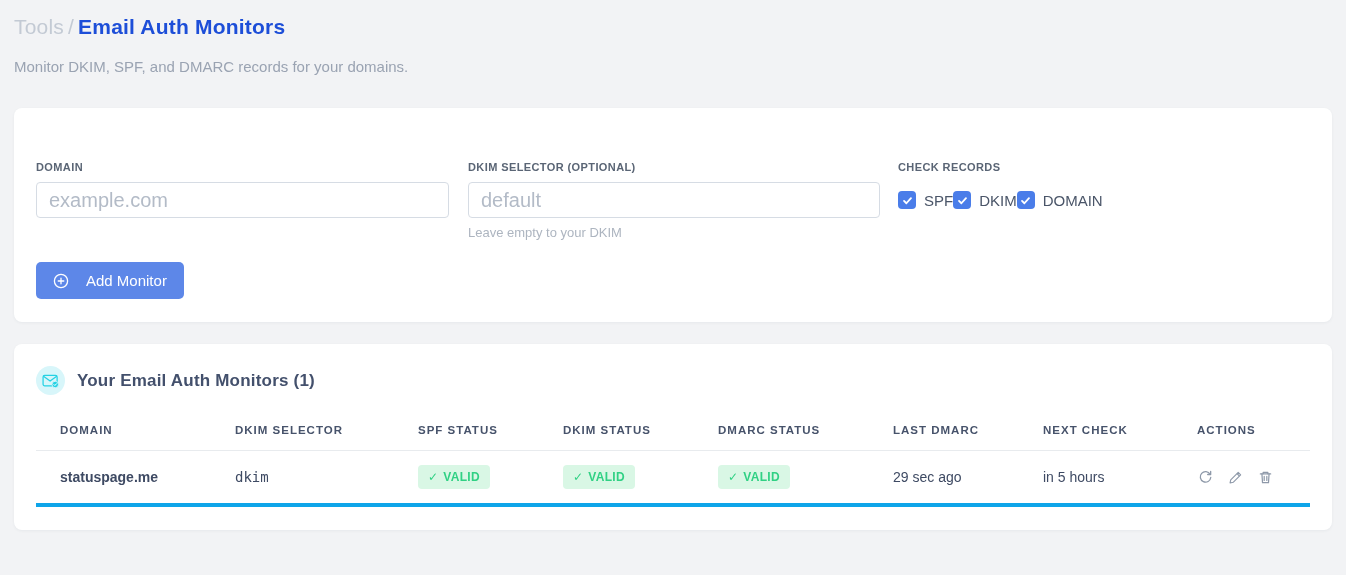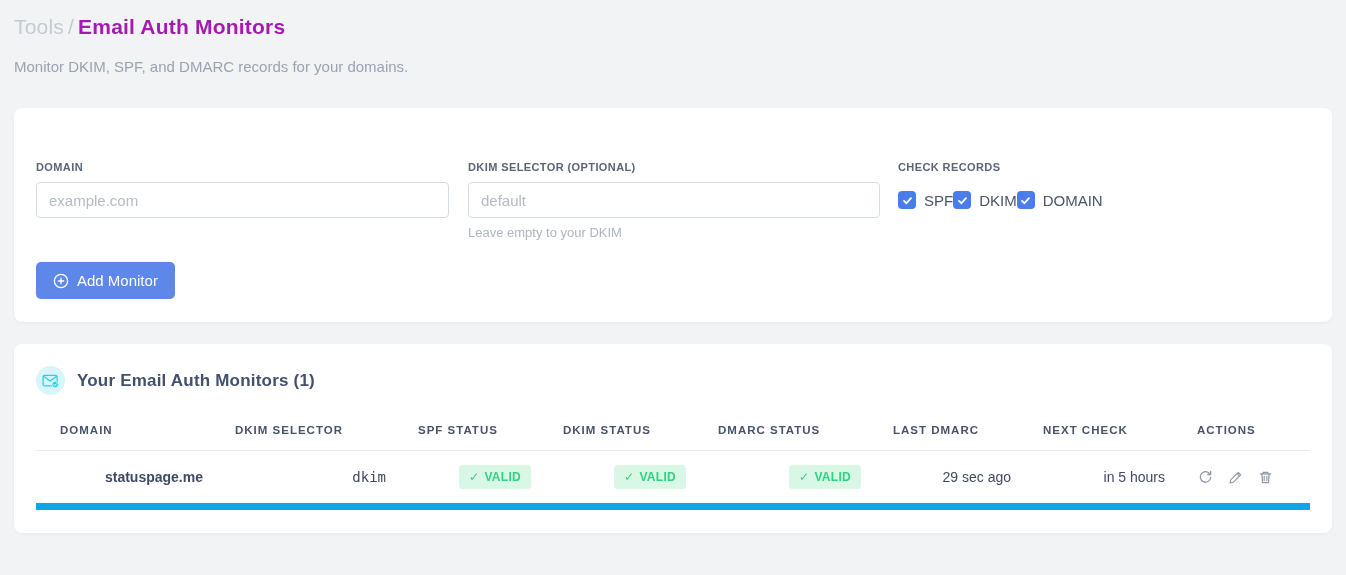--- a/index.html
+++ b/index.html
@@ -9,21 +9,21 @@
     font-family: "Liberation Sans", "DejaVu Sans", sans-serif;
     color: #3e4a63;
     overflow: hidden;
   }
   .page { padding: 12px 14px 0 14px; }
 
   
   .breadcrumb-line { font-size: 21px; line-height: 30px; font-weight: 700; letter-spacing: .2px; }
   .crumb-muted { color: #c3cad4; font-weight: 400; }
   .crumb-sep { color: #c3cad4; font-weight: 400; padding: 0 4px; }
-  .page-title { color: #a21caf; }
+  .page-title { color: #1d4ed8; }
   .page-subtitle { margin-top: 16px; font-size: 15px; color: #9aa3b2; }
 
   
   .card {
     background: #ffffff;
     border-radius: 8px;
     box-shadow: 0 1px 3px rgba(50,60,80,0.06);
     padding: 22px 22px 23px 22px;
   }
   .card-add { margin-top: 33px; }
@@ -44,61 +44,60 @@
   .field-col1 { width: 413px; }
   .field-col2 { width: 412px; margin-left: 19px; }
   .field-col3 { margin-left: 18px; }
   .field-label {
     font-size: 11px; font-weight: 700; color: #5a6575;
     letter-spacing: .4px; margin-bottom: 9px;
   }
   .text-input {
     width: 100%; height: 36px;
     border: 1px solid #d6dce4; border-radius: 4px;
-    padding: 0 12px; font-size: 15px; color: #3e4a63;
+    padding: 0 12px; font-size: 20px; color: #3e4a63;
     font-family: "Liberation Sans", "DejaVu Sans", sans-serif;
     outline: none; background: #fff;
   }
   .text-input::placeholder { color: #b3bbc7; }
   .field-helper { margin-top: 7px; font-size: 13px; color: #adb5c0; }
 
   .checkbox-row { display: flex; align-items: center; margin-top: 3px; height: 36px; }
   .checkbox-item { display: flex; align-items: center; gap: 8px; cursor: pointer; }
   .checkbox-box {
     width: 18px; height: 18px; border-radius: 4px;
     background: #4a7de9; display: flex; align-items: center; justify-content: center;
     color: #fff;
   }
   .checkbox-label { font-size: 15px; color: #4a5568; }
 
   .btn-primary {
     margin-top: 22px;
-    display: inline-flex; align-items: center; gap: 8px;
+    display: inline-flex; align-items: center; gap: 17px;
     background: #5d87e8; color: #ffffff;
     border: none; border-radius: 5px;
     height: 37px; padding: 0 17px;
     font-size: 15px; font-family: "Liberation Sans", "DejaVu Sans", sans-serif;
     cursor: pointer;
   }
 
   
   .monitor-table { width: 100%; border-collapse: collapse; margin-top: 17px; table-layout: fixed; }
   .monitor-table th {
     text-align: left; font-size: 11.5px; font-weight: 700;
     color: #47536b; letter-spacing: 1px;
     padding: 12px 8px 14px 24px;
     border-bottom: 1px solid #e8ebee;
     white-space: nowrap;
   }
   .monitor-table td {
     padding: 14px 8px 14px 24px;
-    border-bottom: 7px solid #0ea5e9;
+    border-bottom: 4px solid #0ea5e9;
     font-size: 14px; color: #3e4a63;
     white-space: nowrap;
-    text-align: right;
   }
   .cell-domain { font-weight: 700; font-size: 15px; color: #3e4a63; }
   .cell-code {
     font-family: "DejaVu Sans Mono", "Liberation Mono", monospace;
     font-size: 13px; color: #ed4f9d;
   }
   .badge-valid {
     display: inline-flex; align-items: center; gap: 5px;
     background: #d9f7e5; color: #30d184;
     font-size: 12px; font-weight: 700; letter-spacing: .3px;

